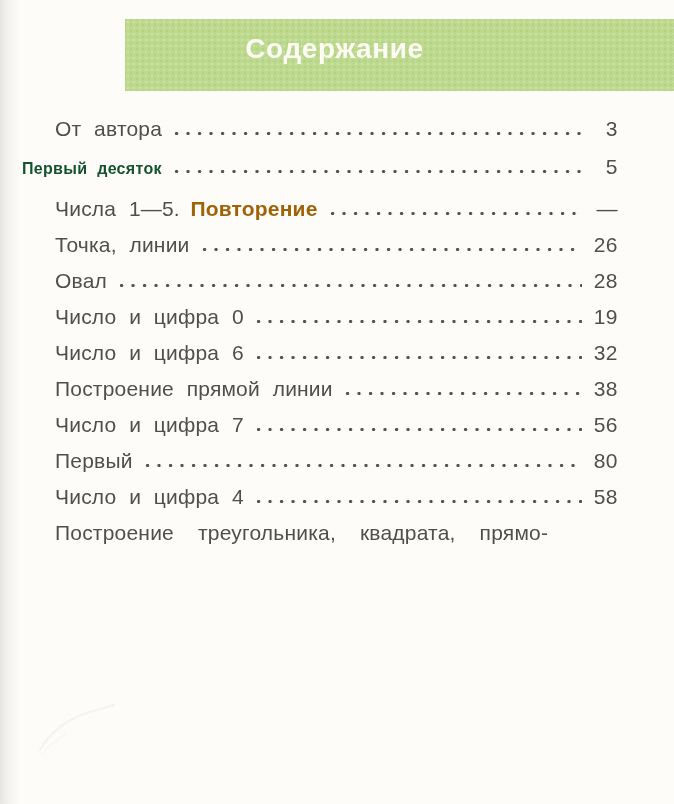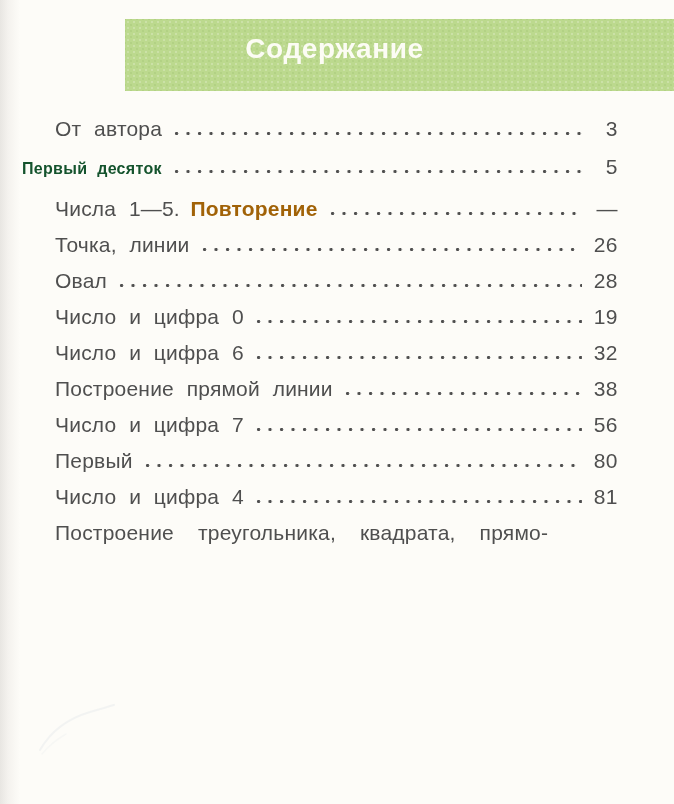--- a/index.html
+++ b/index.html
@@ -131,21 +131,21 @@
 
     <div class="row">
       <span class="label">Первый</span>
       <span class="leader"></span>
       <span class="num">80</span>
     </div>
 
     <div class="row">
       <span class="label">Число и цифра 4</span>
       <span class="leader"></span>
-      <span class="num">81</span>
+      <span class="num">58</span>
     </div>
 
     <div class="row wrap-first">
       <span class="label spread">Построение треугольника, квадрата, прямо-</span>
     </div>
 
   </div>
 
   <svg class="artifact" width="90" height="64" viewBox="0 0 90 64">
     <path d="M12,52 Q28,24 62,14 T 82,8" fill="none" stroke="#c6cfd8" stroke-width="2" stroke-linecap="round" opacity="0.55"></path>

